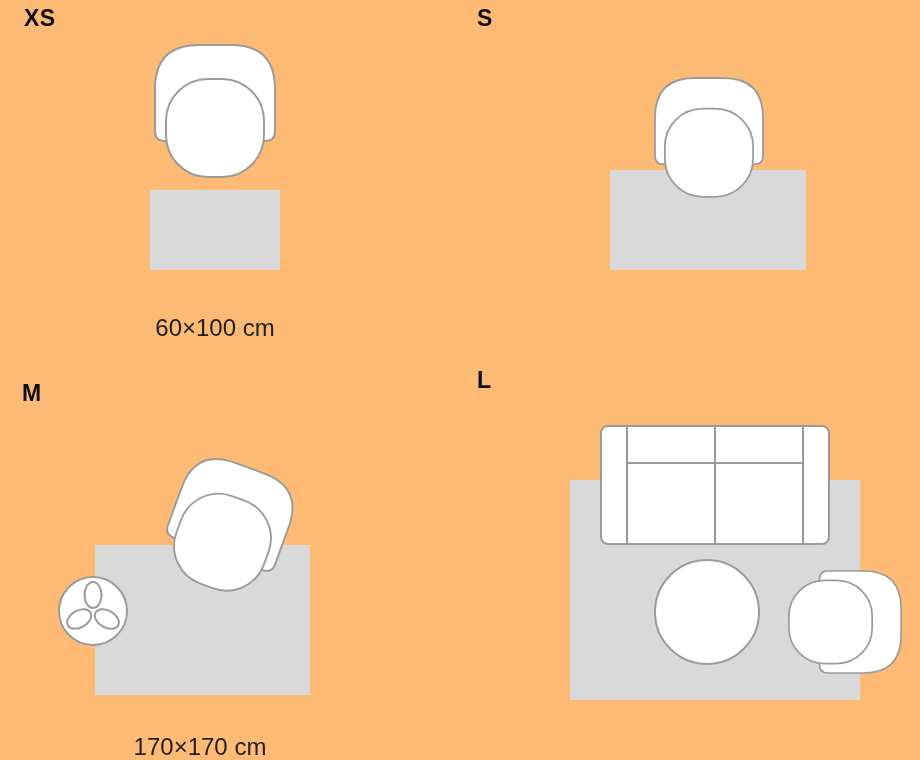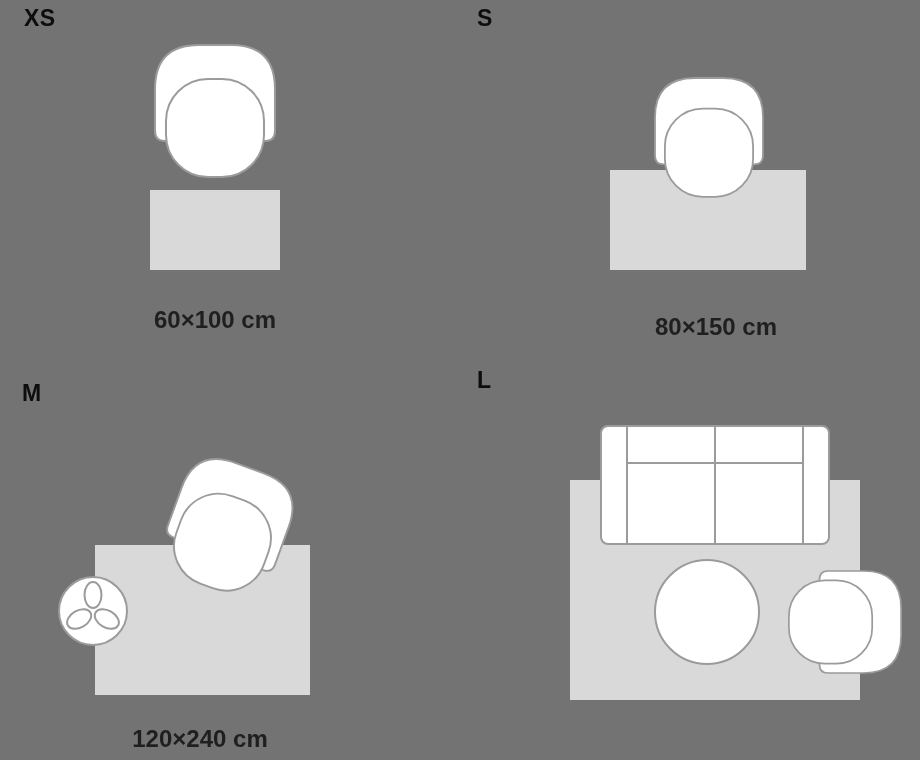--- a/index.html
+++ b/index.html
@@ -3,42 +3,43 @@
 <meta charset="utf-8">
 <style>
   * { margin: 0; padding: 0; box-sizing: border-box; }
   html, body { background: #ffffff; }
   body {
     width: 920px; height: 760px;
     font-family: "Liberation Sans", sans-serif;
     position: relative;
     overflow: hidden;
   }
-  #stage { position: relative; width: 920px; height: 760px; background: #737373; }
+  #stage { position: relative; width: 920px; height: 760px; background: #fdba74; }
   #scene { position: absolute; left: 0; top: 0; }
 
   .rug { fill: #d9d9d9; stroke: none; }
   .furniture { stroke: #9b9b9b; stroke-width: 2px; stroke-linejoin: round; stroke-linecap: round; }
 
   .size-label {
     position: absolute;
     font-size: 23px;
     font-weight: 700;
     color: #0d0d0d;
     letter-spacing: 0.3px;
     white-space: nowrap;
   }
   .dim {
     position: absolute;
     width: 240px;
     text-align: center;
     font-size: 24px;
-    font-weight: 700;
+    font-weight: 400;
     color: #1f1f1f;
     white-space: nowrap;
+    margin-top: 8px;
   }
 </style>
 </head>
 <body>
 
 <div id="stage">
 
   <svg id="scene" width="920" height="760" viewBox="0 0 920 760">
     <defs>
       <g id="chair-shape">
@@ -87,16 +88,15 @@
       <use href="#chair-shape" class="furniture" transform="translate(845,622) rotate(90) scale(0.85) translate(-60,-66)" stroke="#9b9b9b"></use>
     </g>
   </svg>
 
   <div class="size-label" style="left:24px; top:5px;">XS</div>
   <div class="size-label" style="left:477px; top:5px;">S</div>
   <div class="size-label" style="left:22px; top:380px;">M</div>
   <div class="size-label" style="left:477px; top:367px;">L</div>
 
   <div class="dim" style="left:95px; top:306px;">60×100 cm</div>
-  <div class="dim" style="left:596px; top:313px;">80×150 cm</div>
-  <div class="dim" style="left:80px; top:725px;">120×240 cm</div>
+  <div class="dim" style="left:80px; top:725px;">170×170 cm</div>
 
 </div>
 
 </body></html>

